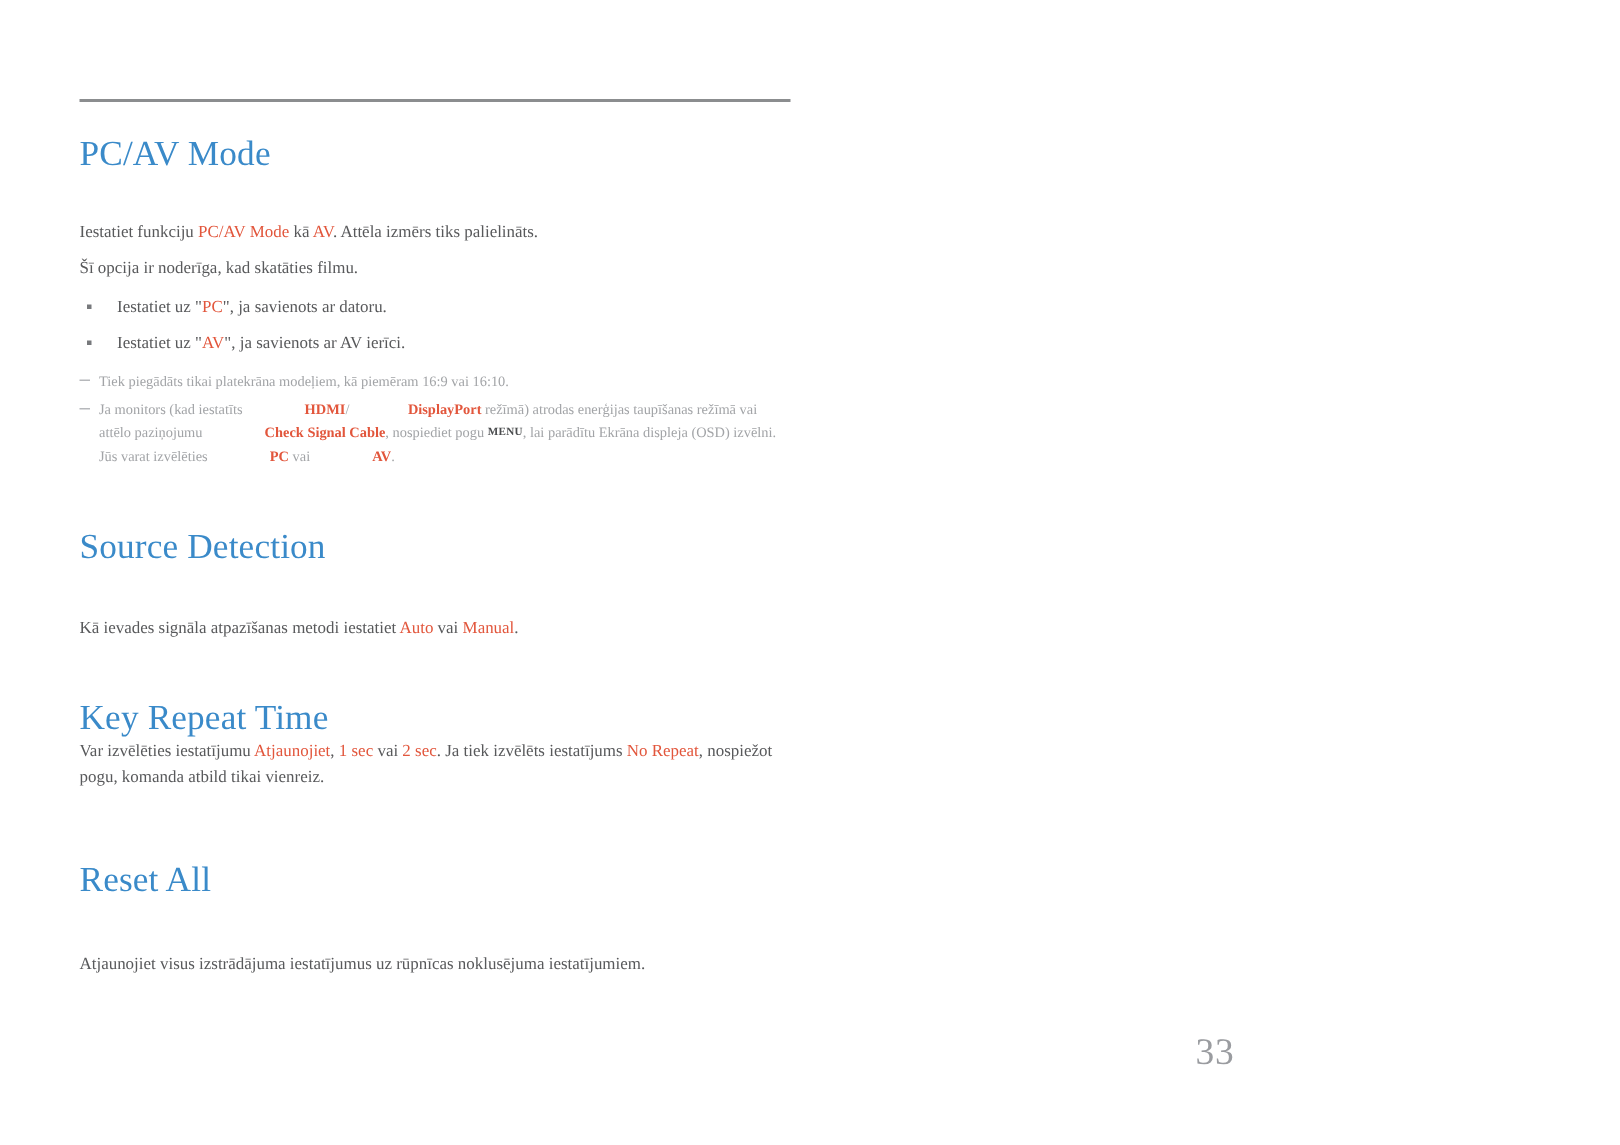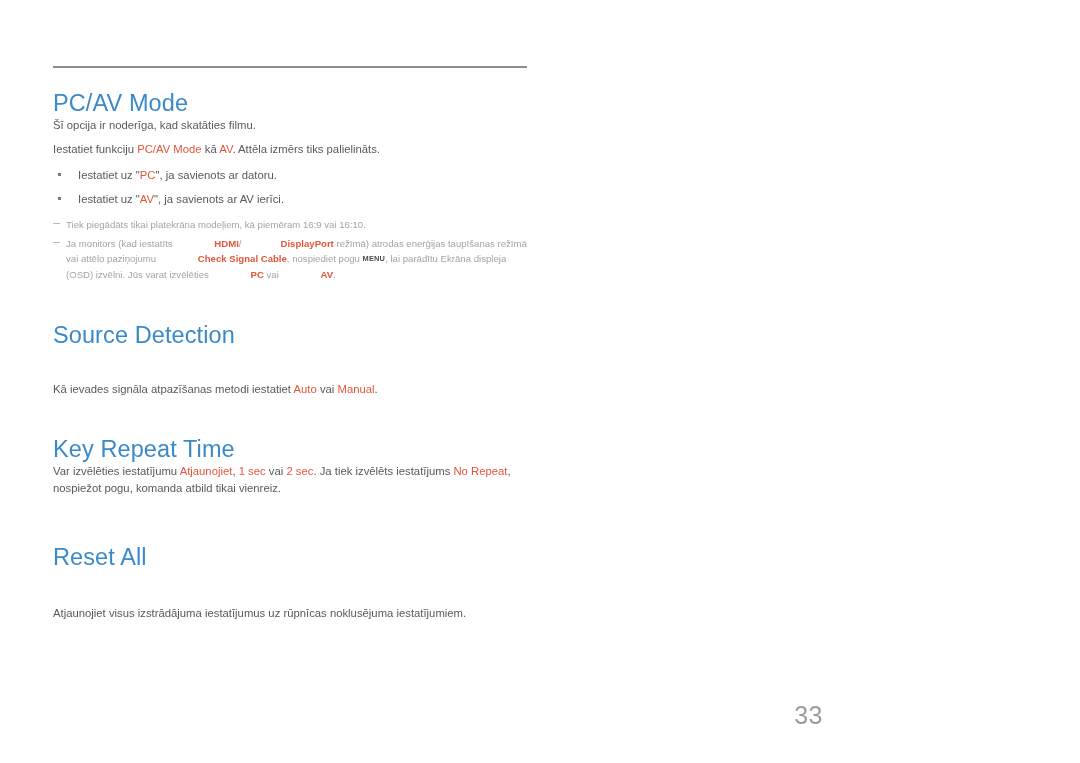--- a/index.html
+++ b/index.html
@@ -15,20 +15,21 @@
     -webkit-font-smoothing: antialiased;
     position: relative;
     overflow: hidden;
   }
 
   .page {
     position: relative;
     width: 879px;
     height: 763px;
     box-sizing: border-box;
+    font-family: Liberation Serif, serif;
   }
 
   .columns {
     position: absolute;
     left: 53px;
     top: 66px;
     width: 972px;
     display: flex;
     gap: 25px;
   }
@@ -128,44 +129,44 @@
     font-size: 7.4px;
     font-weight: bold;
     color: #4a4c4e;
     letter-spacing: 0.2px;
     vertical-align: 1px;
   }
 
   .page-number {
     position: absolute;
     right: 56px;
-    bottom: 33px;
+    bottom: 47px;
     font-size: 25px;
     color: #9a9ca0;
     letter-spacing: 0.5px;
     font-weight: normal;
   }
 </style>
 </head>
 <body>
 
 <div class="page">
 
   <div class="columns">
 
     <div class="col">
 
       <div class="top-rule"></div>
 
       <section class="section sec-pcav">
         <h2 class="heading">PC/AV Mode</h2>
 
+        <p class="body body-first"><span>Iestatiet funkciju </span><span class="hl">PC/AV Mode</span><span> kā </span><span class="hl">AV</span><span>. Attēla izmērs tiks palielināts.</span></p>
+
         <p class="body">Šī opcija ir noderīga, kad skatāties filmu.</p>
-
-        <p class="body body-first"><span>Iestatiet funkciju </span><span class="hl">PC/AV Mode</span><span> kā </span><span class="hl">AV</span><span>. Attēla izmērs tiks palielināts.</span></p>
 
         <ul class="bullets">
           <li><span class="bdot"></span><span>Iestatiet uz "</span><span class="hl">PC</span><span>", ja savienots ar datoru.</span></li>
           <li><span class="bdot"></span><span>Iestatiet uz "</span><span class="hl">AV</span><span>", ja savienots ar AV ierīci.</span></li>
         </ul>
 
         <div class="notes">
           <div class="note"><span class="ndash"></span><span>Tiek piegādāts tikai platekrāna modeļiem, kā piemēram 16:9 vai 16:10.</span></div>
 
           <div class="note"><span class="ndash"></span><span>Ja monitors (kad iestatīts </span><span class="hl-b">HDMI</span><span class="sep">/</span><span class="hl-b">DisplayPort</span><span> režīmā) atrodas enerģijas taupīšanas režīmā vai attēlo paziņojumu </span><span class="hl-b">Check Signal Cable</span><span>, nospiediet pogu </span><span class="menukey">MENU</span><span>, lai parādītu Ekrāna displeja (OSD) izvēlni. Jūs varat izvēlēties </span><span class="hl-b">PC</span><span> vai </span><span class="hl-b">AV</span><span>.</span></div>

